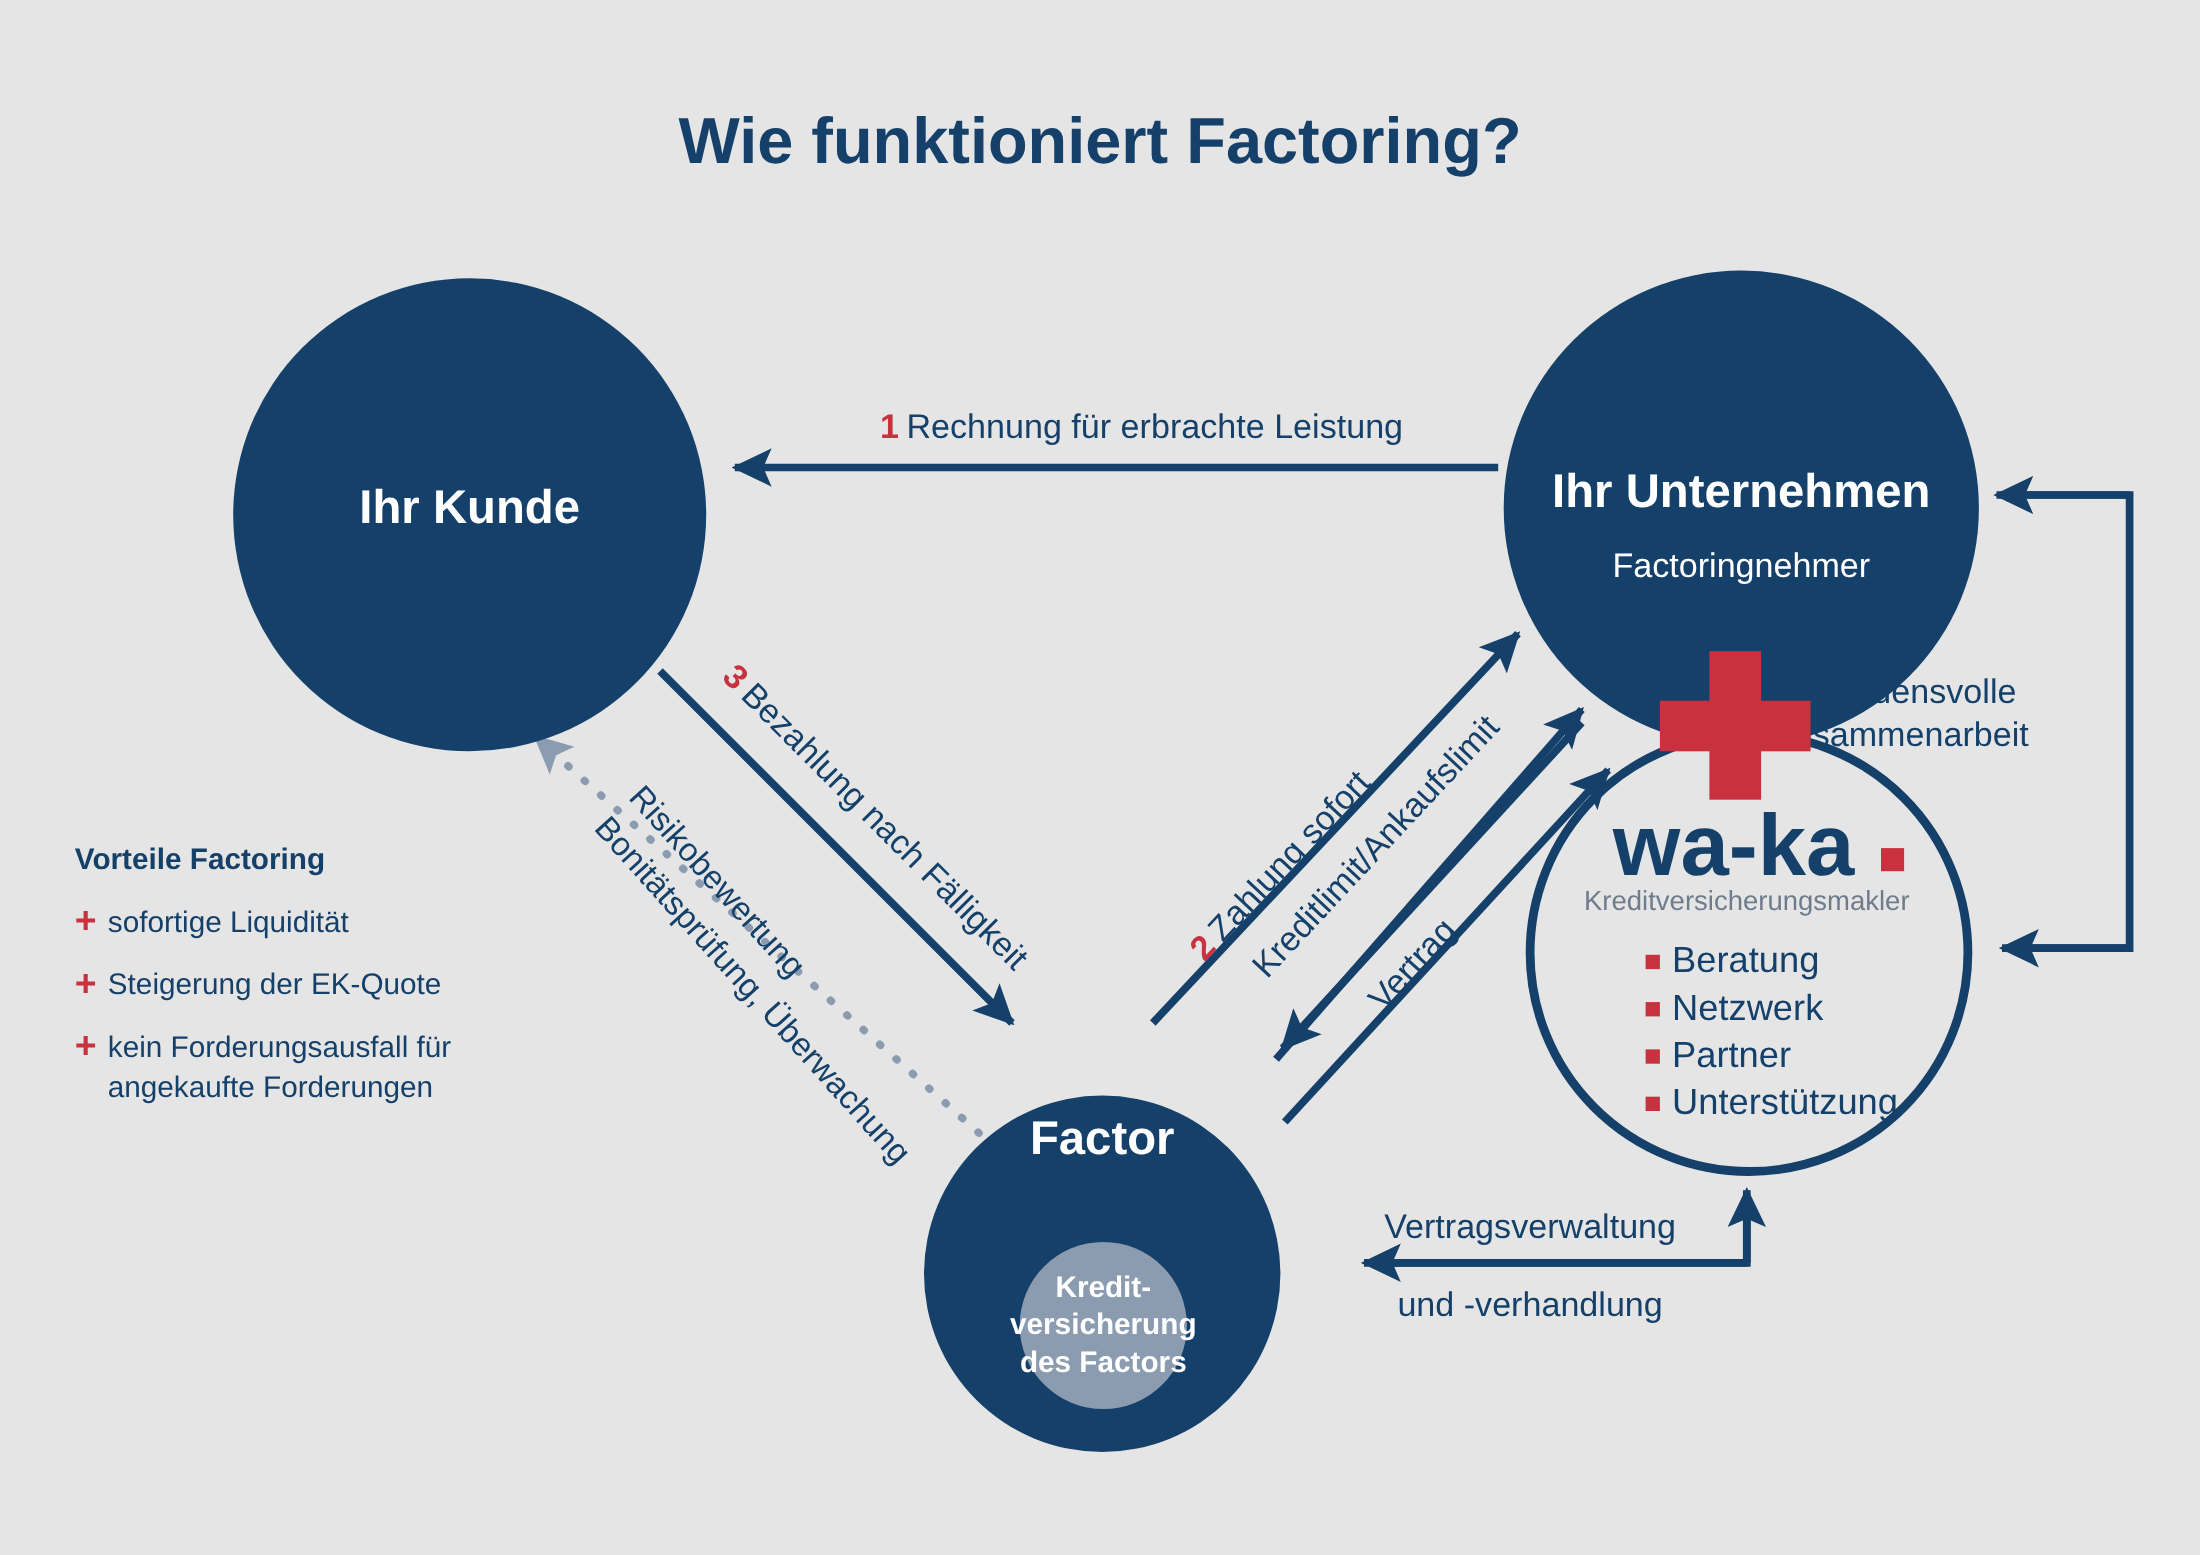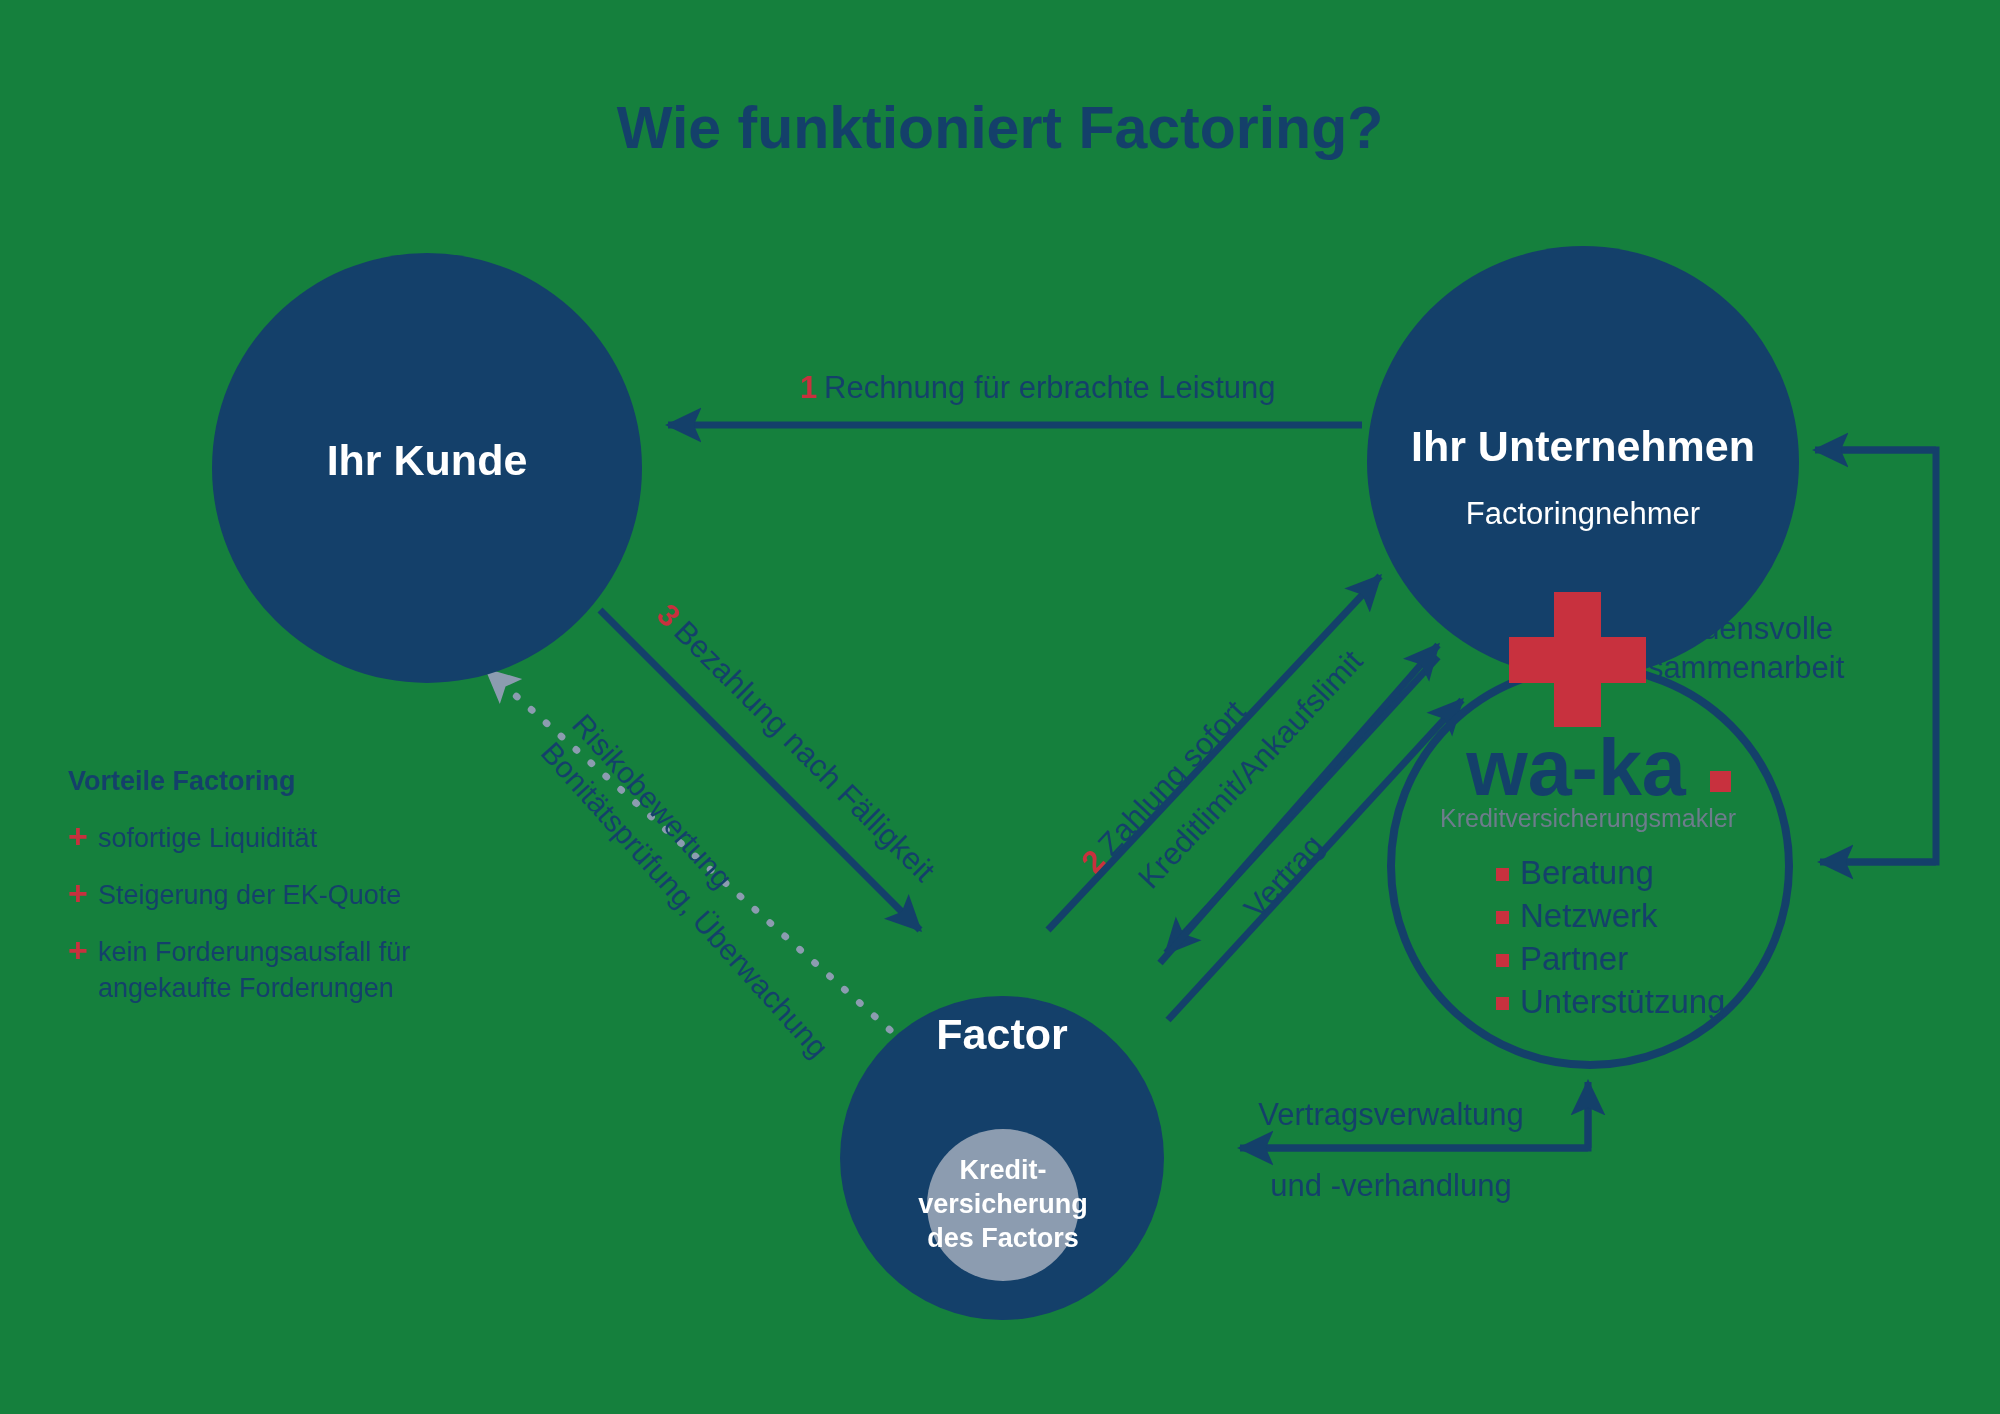--- a/index.html
+++ b/index.html
@@ -10,21 +10,21 @@
   body {
     width: 2000px;
     height: 1414px;
     font-family: "Liberation Sans", sans-serif;
     overflow: hidden;
   }
   #stage {
     position: relative;
     width: 2000px;
     height: 1414px;
-    background: #15803d;
+    background: #e5e5e5;
   }
   svg#diagram {
     position: absolute;
     left: 0;
     top: 0;
     width: 2000px;
     height: 1414px;
   }
   .ttl { font-weight: bold; }
 </style>

